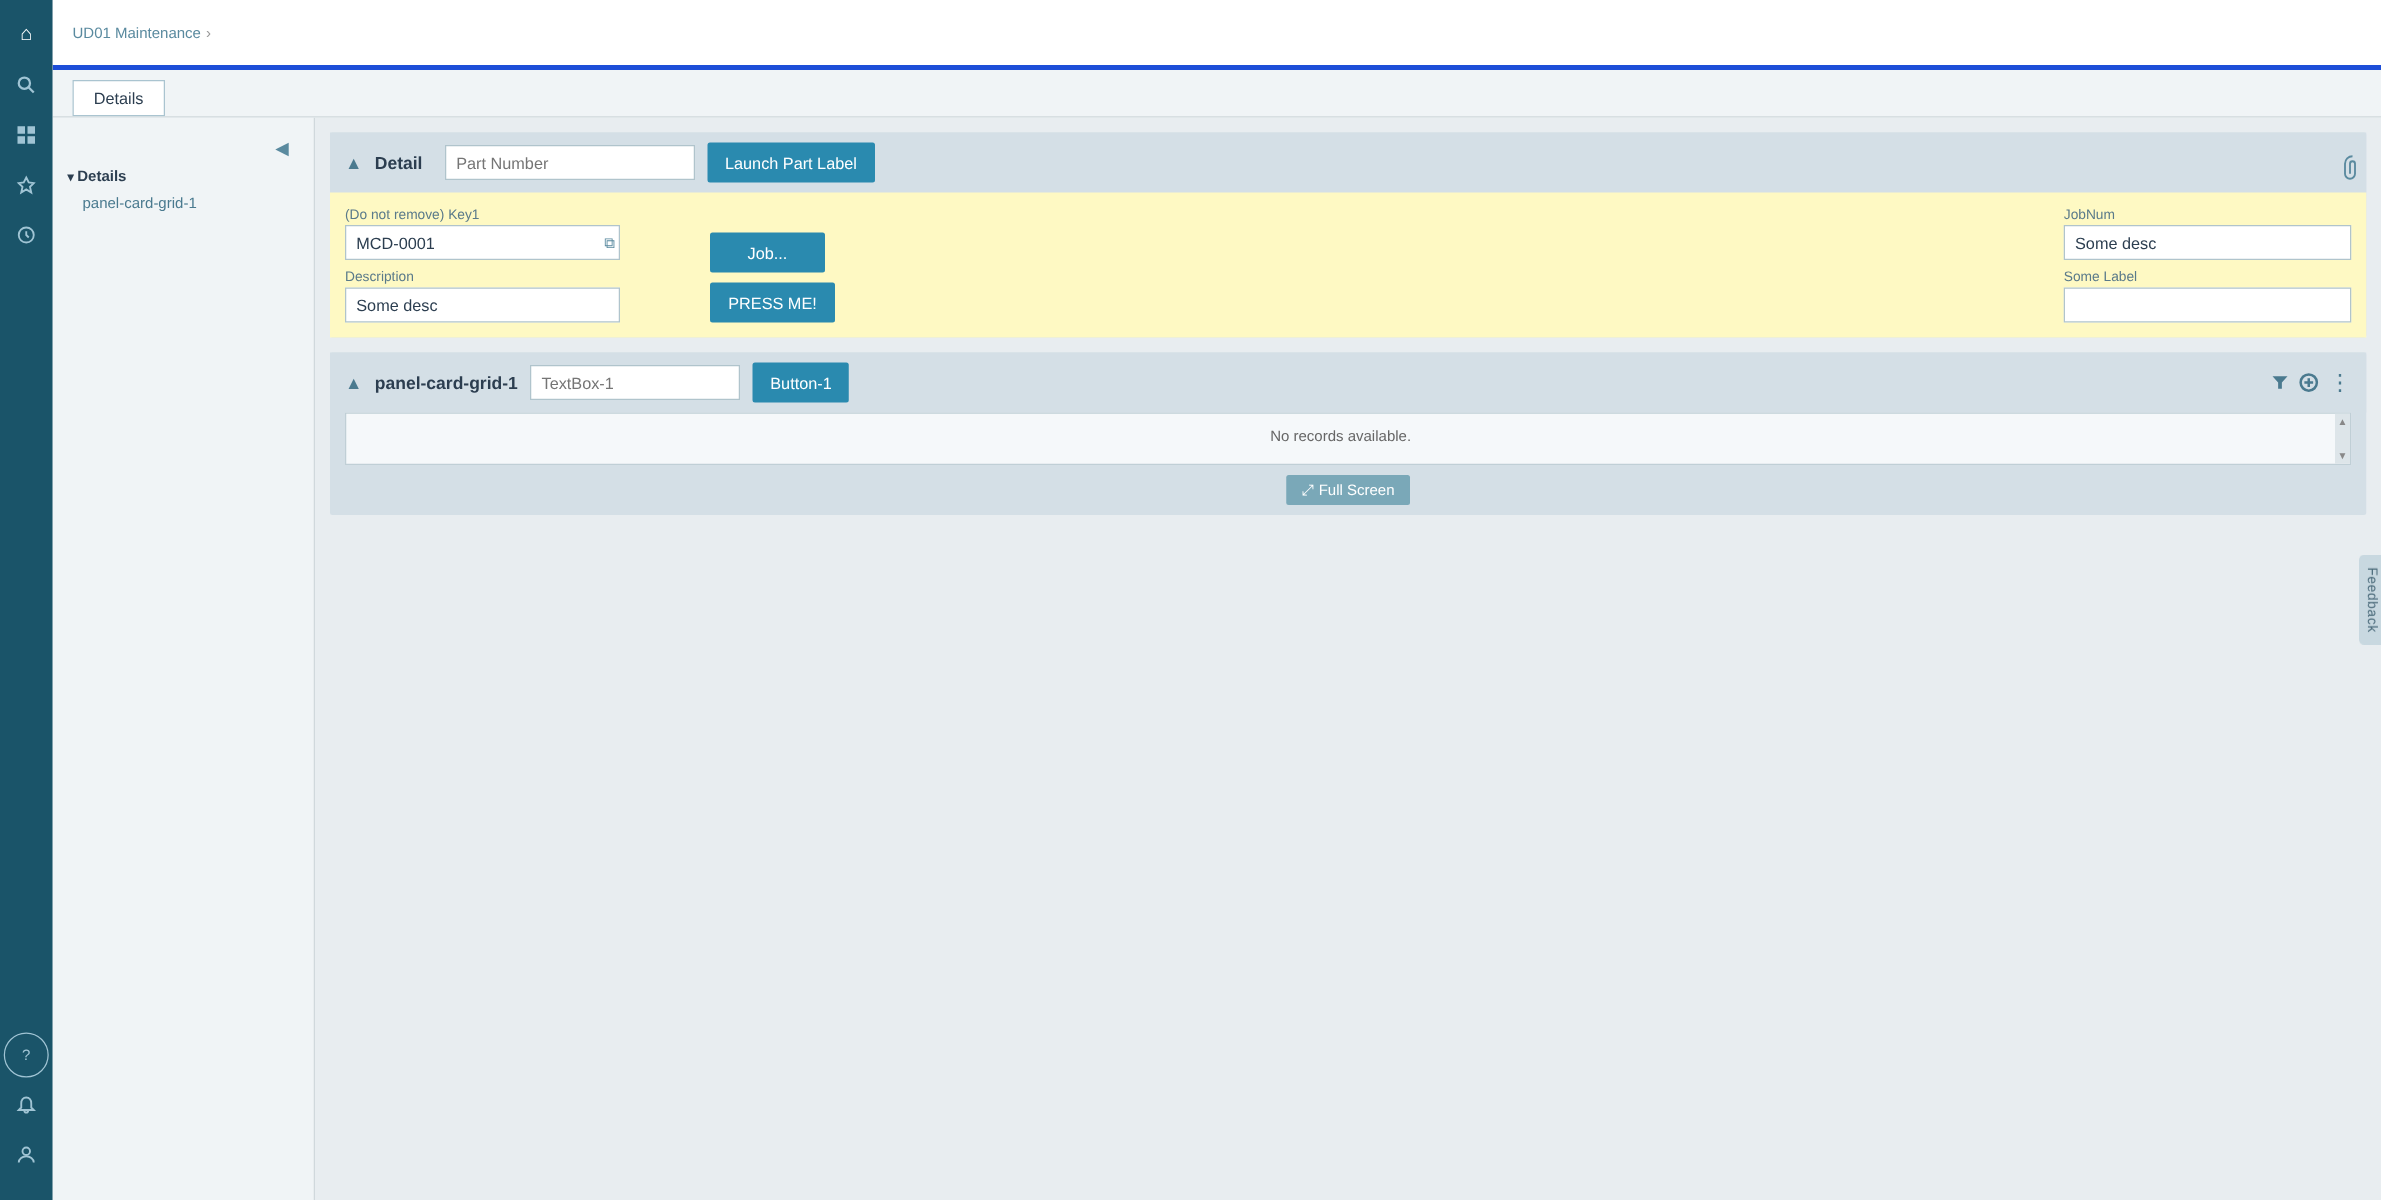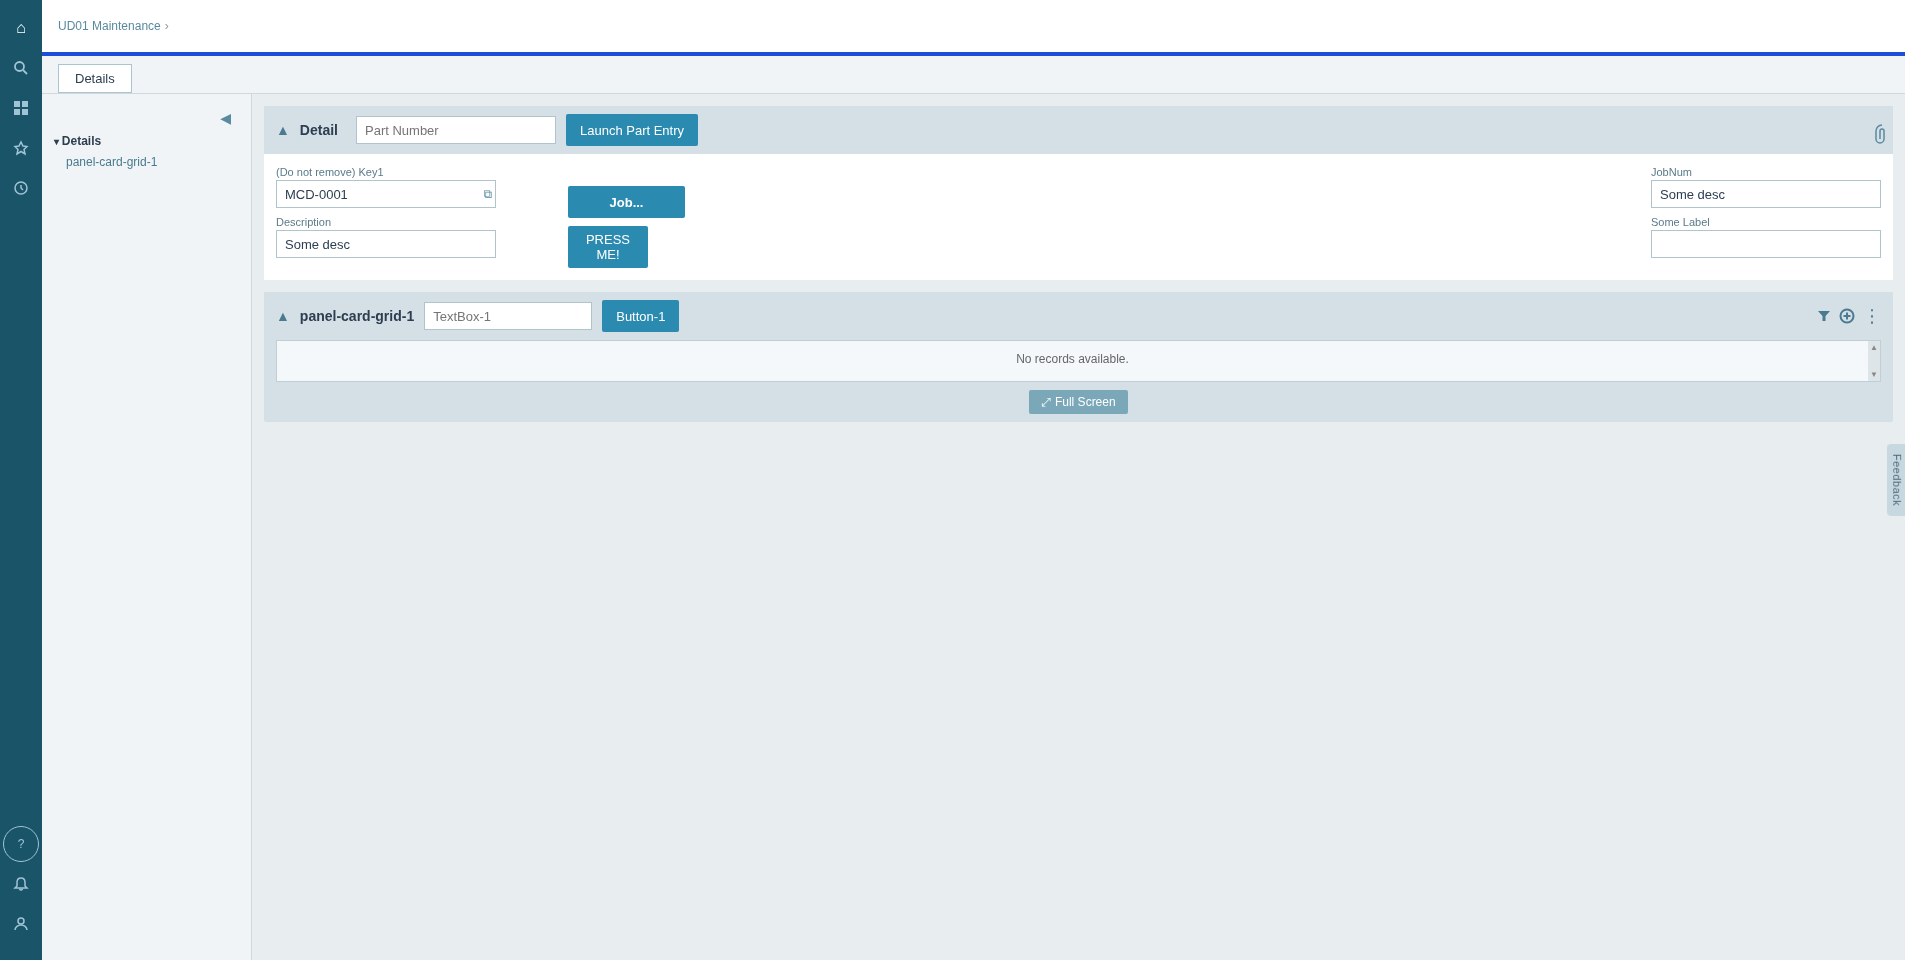--- a/index.html
+++ b/index.html
@@ -193,21 +193,21 @@
       cursor: pointer;
       font-size: 14px;
     }
     .card-title {
       font-size: 14px;
       font-weight: 600;
       color: #2c3e50;
     }
     .card-body {
       padding: 12px;
-      background: #ffffff;
+      background: #fef9c3;
     }
 
     
     .form-row {
       display: flex;
       align-items: flex-start;
       gap: 12px;
       flex-wrap: wrap;
     }
     .form-group {
@@ -425,43 +425,43 @@
 
     <div class="main-panel">
 
       <div class="card">
         <div class="card-header">
           <span class="card-collapse-btn">▲</span>
           <span class="card-title">Detail</span>
           <div class="field-with-icon" style="margin-left:8px;">
             <input class="form-input" style="width: 200px;" type="text" placeholder="Part Number">
           </div>
-          <button class="btn-secondary">Launch Part Entry</button>
+          <button class="btn-secondary">Launch Part Label</button>
         </div>
 
         <div class="card-body">
           <div class="form-row">
 
             <div style="display:flex;flex-direction:column;gap:8px;">
               <div class="form-group">
                 <label>(Do not remove) Key1</label>
                 <div class="field-with-icon">
                   <input class="form-input" style="width: 220px; padding-right: 24px;" type="text" value="MCD-0001">
                   <span class="field-copy-icon">⧉</span>
                 </div>
               </div>
               <div class="form-group">
                 <label>Description</label>
                 <input class="form-input" style="width: 220px;" type="text" value="Some desc">
               </div>
             </div>
 
             <div style="display:flex;flex-direction:column;gap:8px;margin-left:60px;margin-top:20px;">
-              <button class="btn-secondary" style="width:117px;font-weight:bold;">Job...</button>
-              <button class="btn-secondary" style="width:80px;">PRESS ME!</button>
+              <button class="btn-secondary" style="width:92px;">Job...</button>
+              <button class="btn-secondary" style="width:100px;">PRESS ME!</button>
             </div>
 
             <div style="display:flex;flex-direction:column;gap:8px;margin-left:auto;min-width:220px;">
               <div class="form-group">
                 <label>JobNum</label>
                 <input class="form-input" style="width: 230px;" type="text" value="Some desc">
               </div>
               <div class="form-group">
                 <label>Some Label</label>
                 <input class="form-input" style="width: 230px;" type="text" value="">

